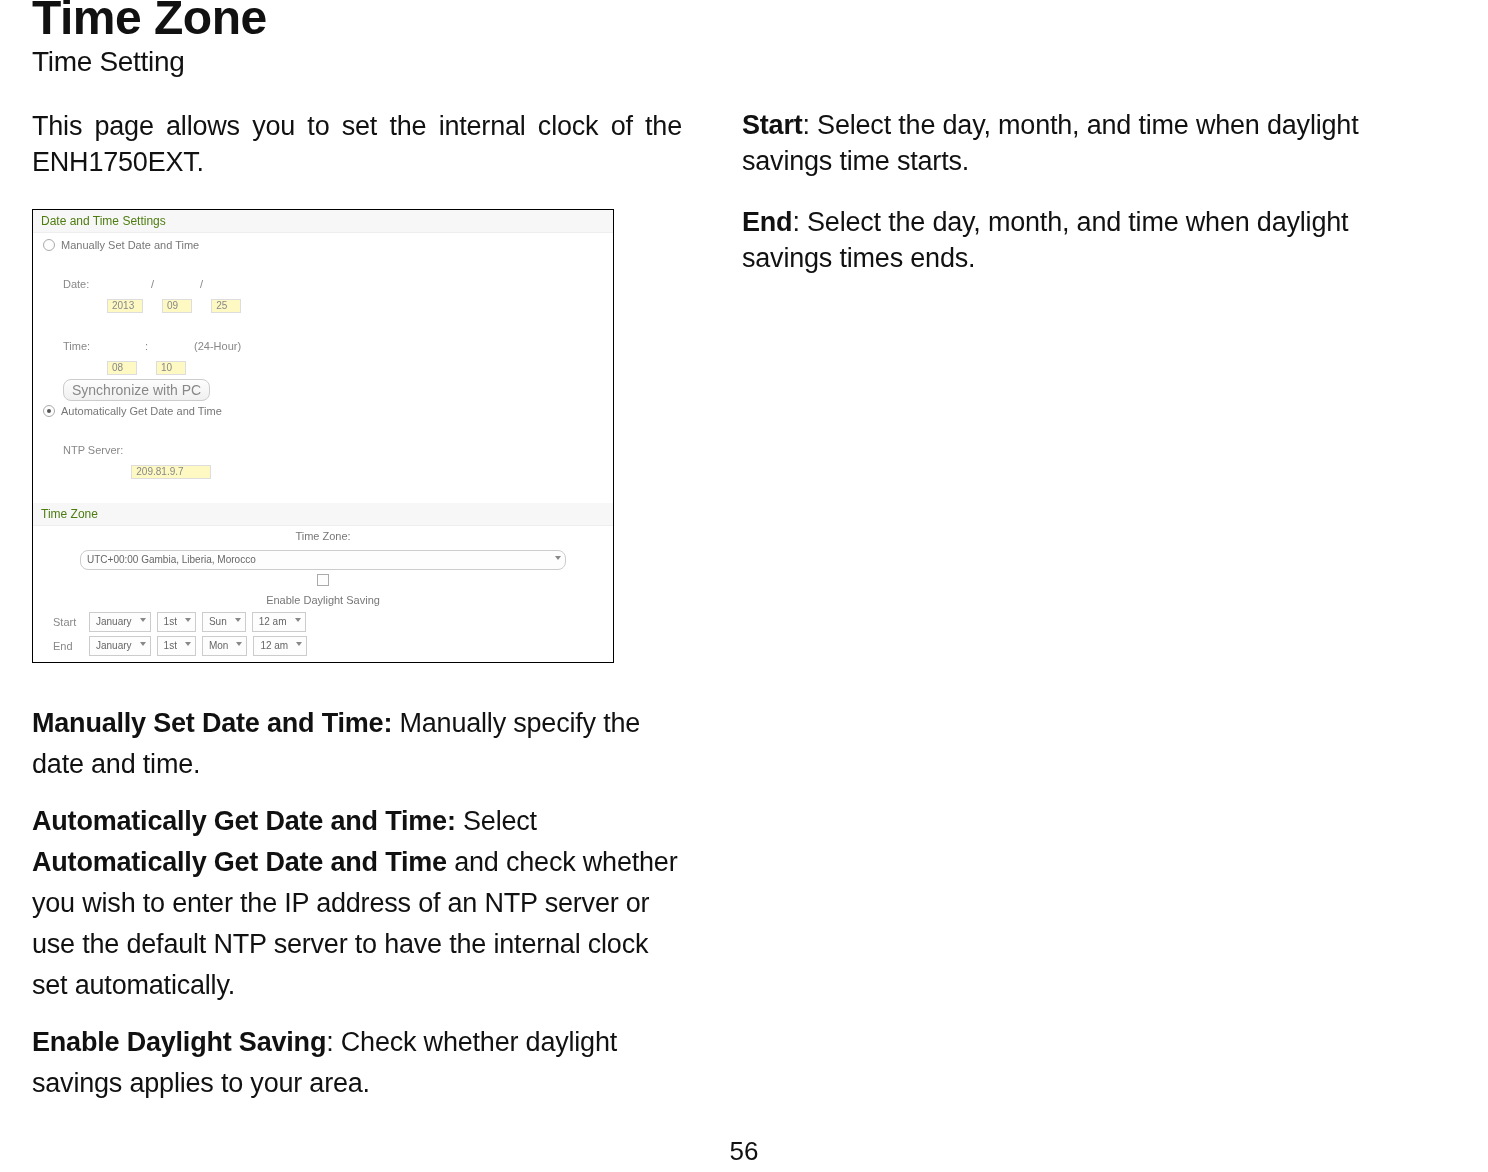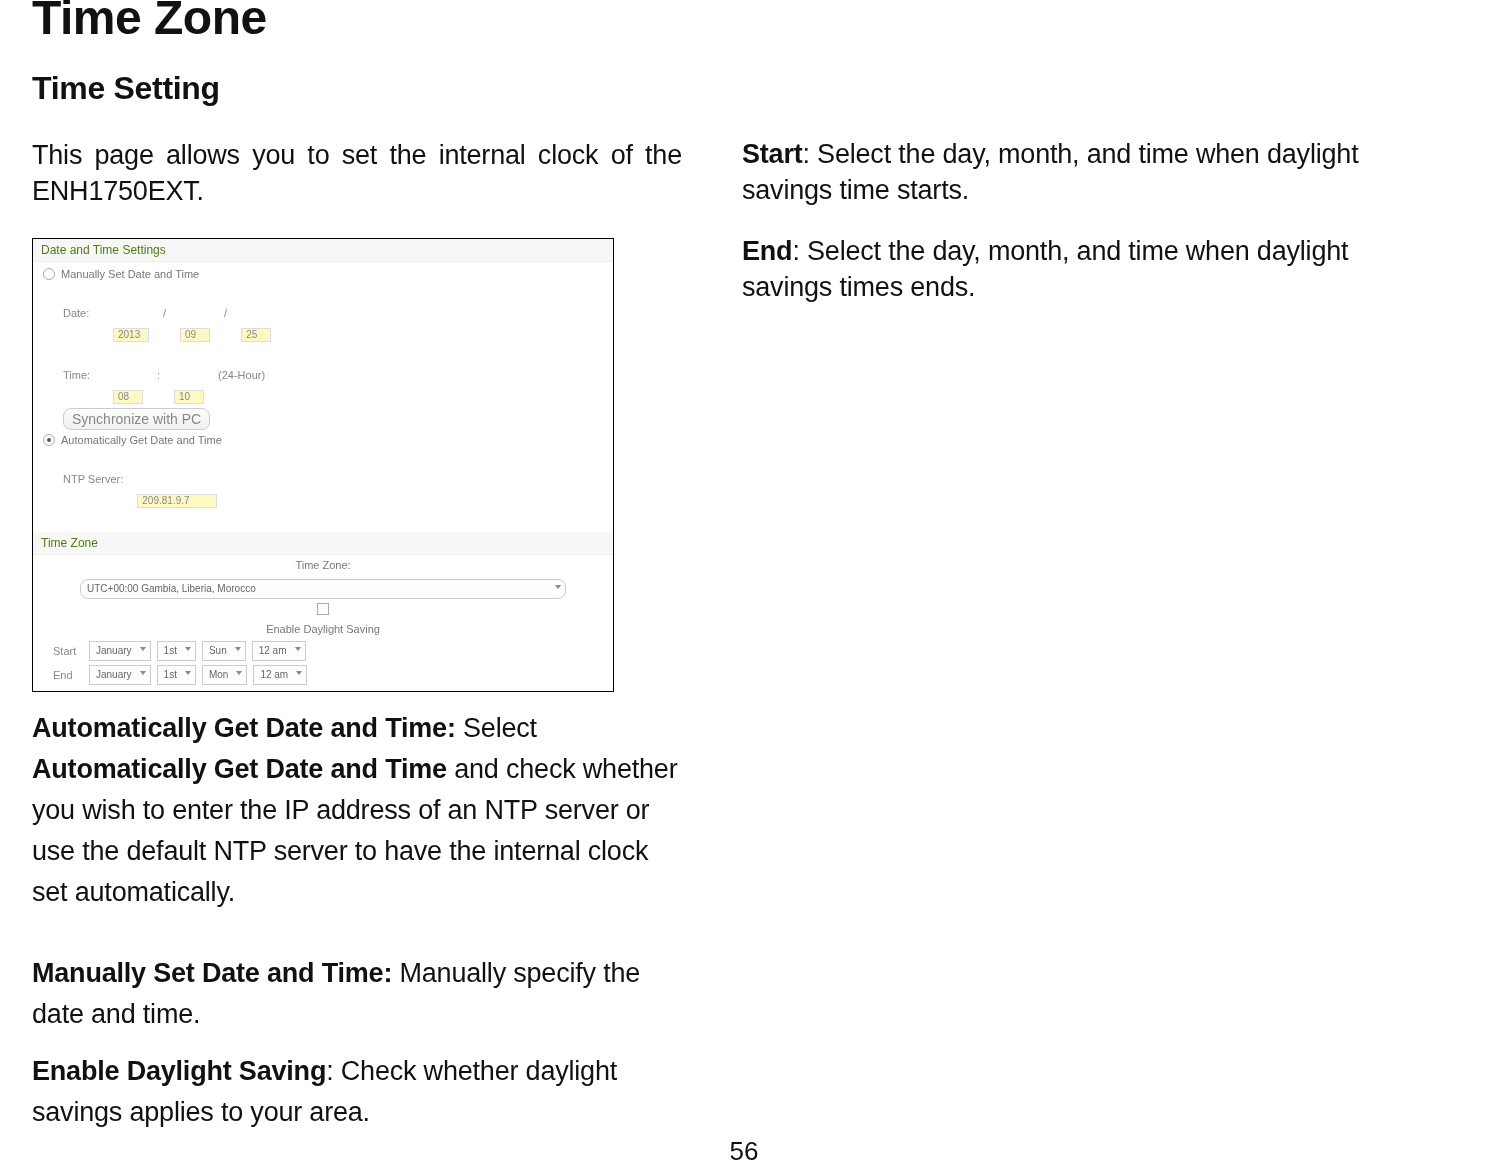--- a/index.html
+++ b/index.html
@@ -19,23 +19,23 @@
     box-sizing: border-box;
   }
   .h1 {
     font-size: 48px;
     font-weight: 700;
     margin-top: -6px;
     letter-spacing: -0.5px;
     line-height: 1.0;
   }
   .h2 {
-    font-size: 32px;
-    font-weight: 700;
-    margin-top: 28px;
+    font-size: 28px;
+    font-weight: 400;
+    margin-top: 4px;
     letter-spacing: -0.3px;
   }
   .columns {
     display: flex;
     gap: 60px;
     margin-top: 30px;
   }
   .col {
     width: 650px;
   }
@@ -90,21 +90,21 @@
     content: "";
     width: 4px;
     height: 4px;
     background: #555;
     border-radius: 50%;
     display: block;
   }
   .field-row {
     display: flex;
     align-items: center;
-    gap: 14px;
+    gap: 8px;
     padding: 2px 0 2px 20px;
     color: #888;
   }
   .label {
     min-width: 36px;
     color: #888;
   }
   .tinput {
     border: 1px solid #ddd;
     background: #fef9c3;
@@ -259,26 +259,26 @@
         </div>
         <div class="tz-inner" style="padding-bottom:6px">
           <span style="min-width:30px">End</span>
           <span class="select">January</span>
           <span class="select">1st</span>
           <span class="select">Mon</span>
           <span class="select">12 am</span>
         </div>
       </div>
 
+      <div class="body-text first-left">
+        <span class="bold">Manually Set Date and Time:</span><span> Manually specify the date and time.</span>
+      </div>
+
       <div class="body-text">
         <span class="bold">Automatically Get Date and Time:</span><span> Select </span><span class="bold">Automatically Get Date and Time</span><span> and check whether you wish to enter the IP address of an NTP server or use the default NTP server to have the internal clock set automatically.</span>
-      </div>
-
-      <div class="body-text first-left">
-        <span class="bold">Manually Set Date and Time:</span><span> Manually specify the date and time.</span>
       </div>
 
       <div class="body-text">
         <span class="bold">Enable Daylight Saving</span><span>: Check whether daylight savings applies to your area.</span>
       </div>
 
     </div>
 
     <div class="col right">
       <div class="body-text" style="margin-top:0; line-height:1.32">

